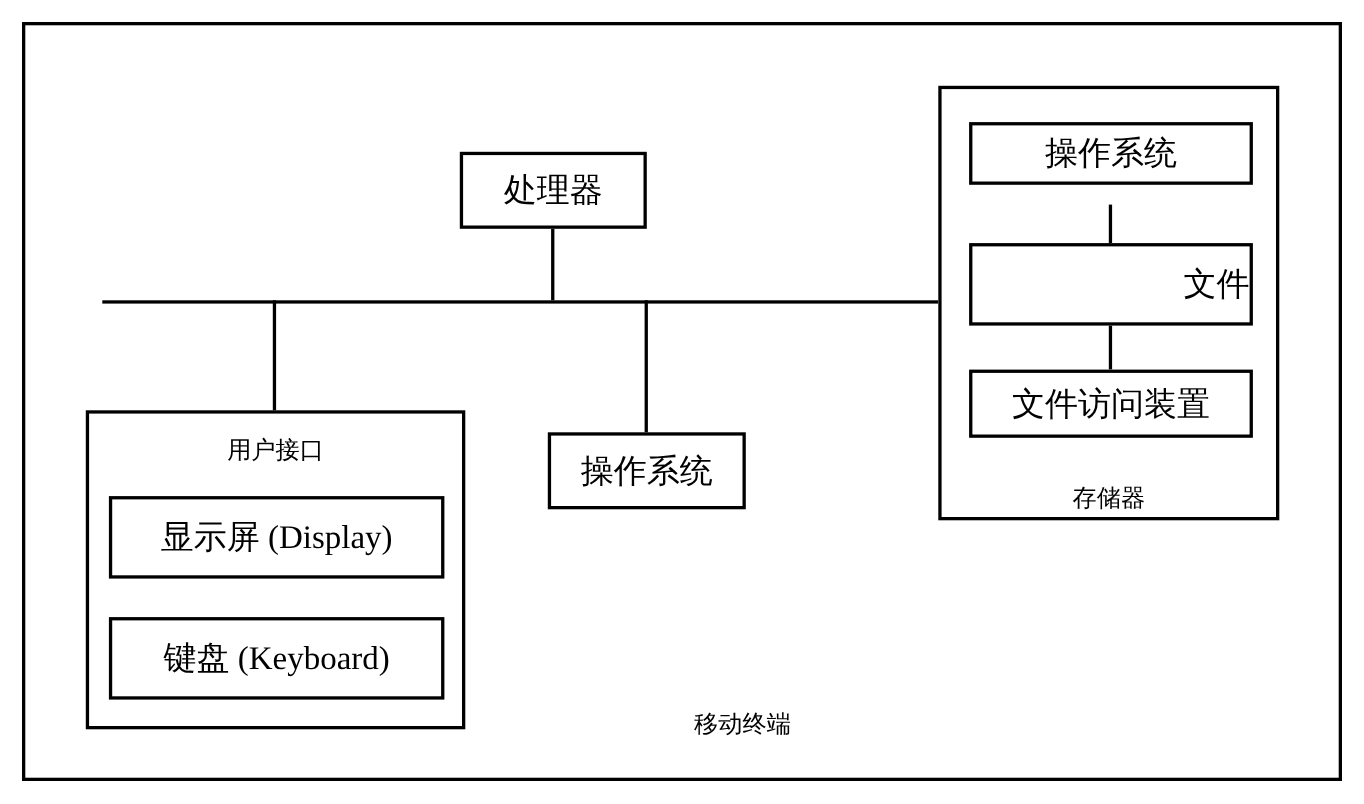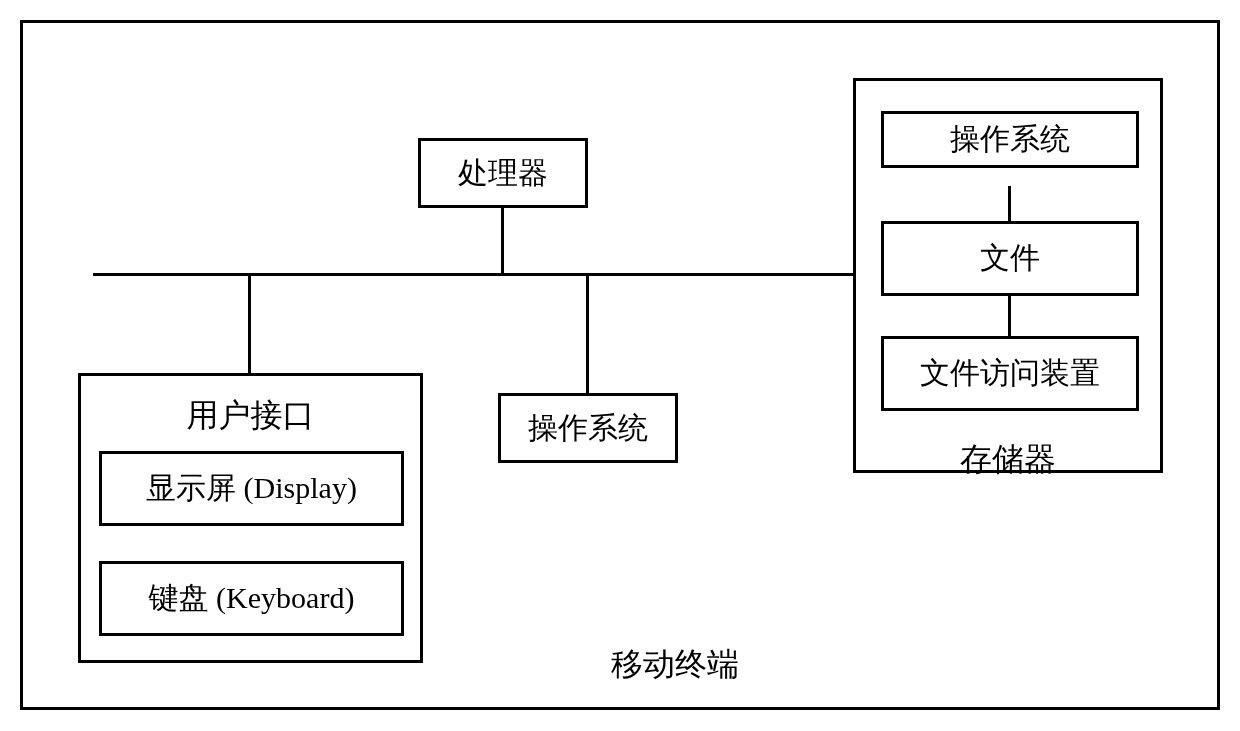--- a/index.html
+++ b/index.html
@@ -24,21 +24,21 @@
     border: 3px solid #000;
     box-sizing: border-box;
     display: flex;
     align-items: center;
     justify-content: center;
     font-size: 30px;
     background: #fff;
   }
   .label {
     position: absolute;
-    font-size: 32px;
+    font-size: 22px;
     text-align: center;
   }
   .line-h {
     position: absolute;
     height: 3px;
     background: #000;
   }
   .line-v {
     position: absolute;
     width: 3px;
@@ -74,25 +74,25 @@
     </div>
   </div>
 
   <div class="line-v" style="left:225px; top:250px; height:100px;"></div>
 
   <div class="box" style="left:830px; top:55px; width:310px; height:395px; display:block;">
     <div class="box" style="left:25px; top:30px; width:258px; height:57px;">
       <span>操作系统</span>
     </div>
     <div class="line-v" style="left:152px; top:105px; height:35px;"></div>
-    <div class="box" style="left:25px; top:140px; width:258px; height:75px;">
+    <div class="box" style="left:25px; top:140px; width:258px; height:75px;justify-content:flex-end;">
       <span>文件</span>
     </div>
     <div class="line-v" style="left:152px; top:215px; height:40px;"></div>
-    <div class="box" style="left:25px; top:255px; width:258px; height:75px;">
+    <div class="box" style="left:25px; top:255px; width:258px; height:62px;">
       <span>文件访问装置</span>
     </div>
     <div class="label" style="left:0; right:0; top:345px;margin-top:12px;">存储器</div>
   </div>
 
   <div class="label" style="left:552px; top:620px; width:200px;">移动终端</div>
 
 </div>
 
 </body></html>

